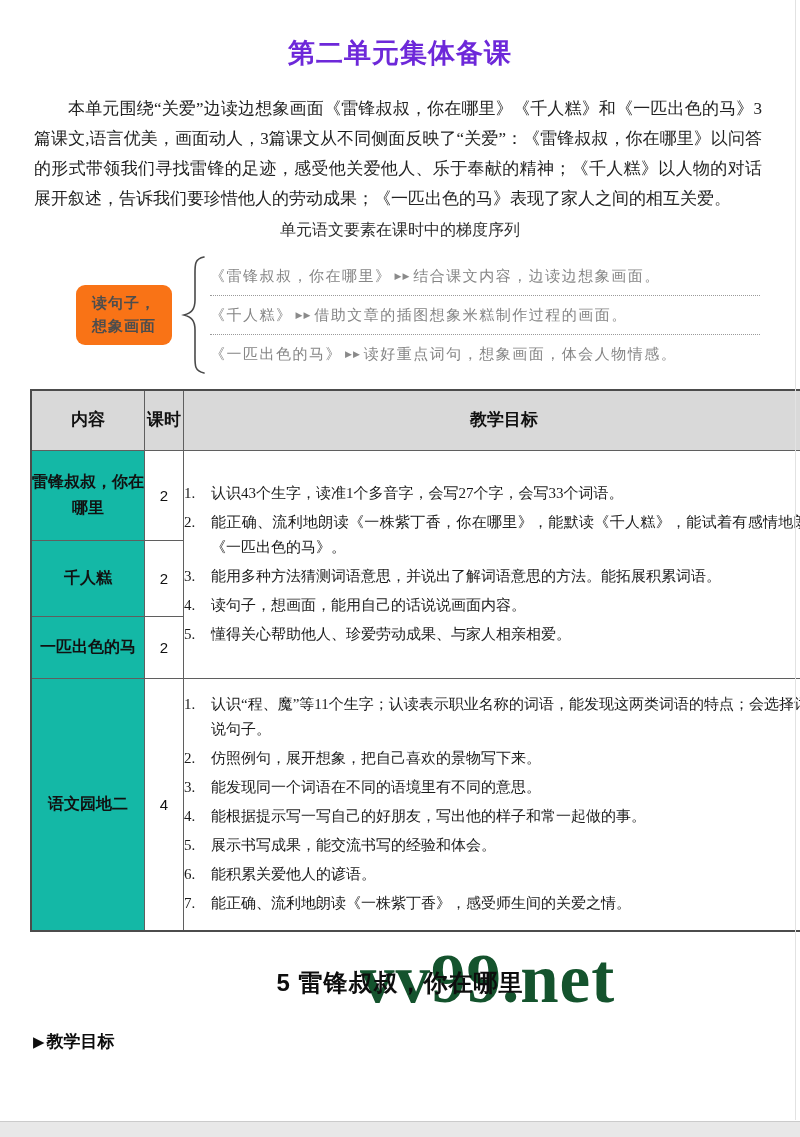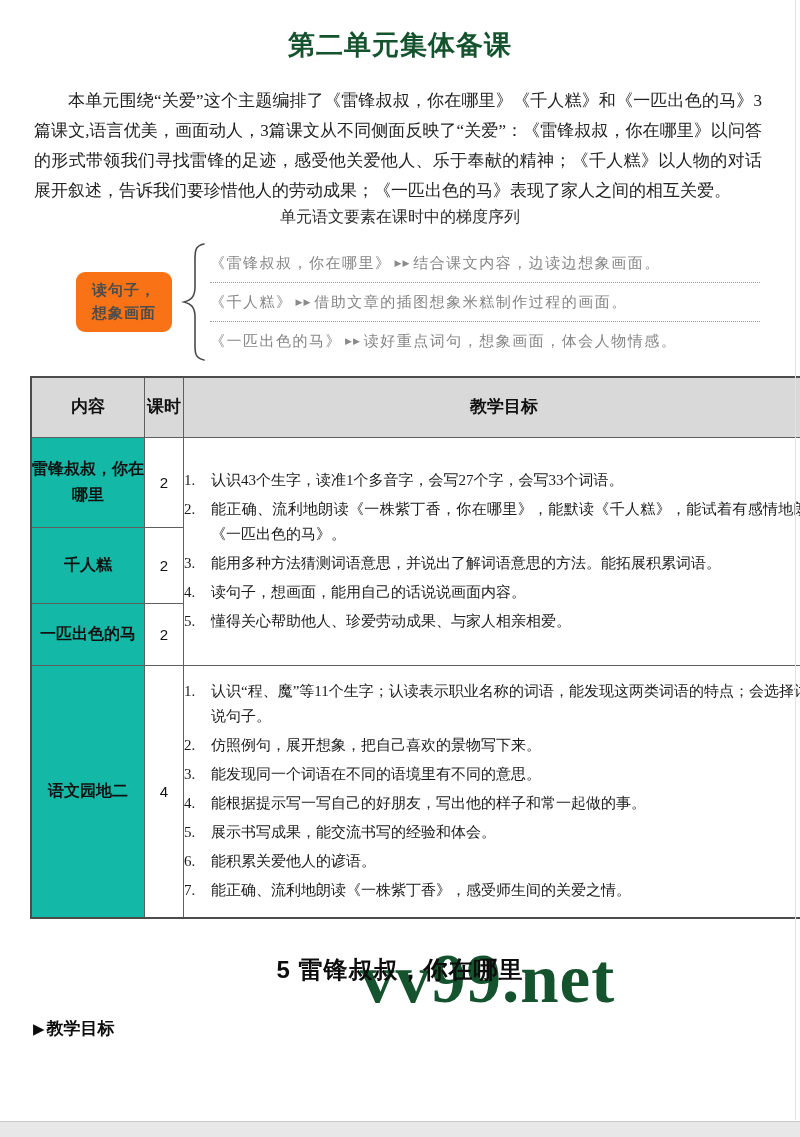--- a/index.html
+++ b/index.html
@@ -8,32 +8,33 @@
     background:#ffffff;
     position:relative;
     overflow:hidden;
     font-family:"Liberation Serif", serif;
     color:#1c1c1c;
   }
   .content{position:relative;z-index:1;}
 
   
   .doc-title{
-    padding-top:25px;margin:4px;
-    text-align:center;
-    font-family:"Liberation Sans", sans-serif;
-    font-weight:bold;font-size:27px;line-height:32px;color:#14532d;
+    padding-top:25px;margin:12px;
+    text-align:center;
+    font-family:"Liberation Sans", sans-serif;
+    font-weight:bold;font-size:27px;line-height:32px;color:#6d28d9;
     letter-spacing:1px;
   }
   .intro{
     margin:25px 38px 0 34px;
     font-size:17px;line-height:30px;
     text-align:justify;text-indent:2em;color:#222;
   }
   .subtitle{
+    margin-top:5px;
     text-align:center;
     font-size:16px;line-height:22px;color:#2e2e2e;
   }
 
   
   .diagram{
     margin:13px 40px 0 76px;
     display:flex;align-items:center;
   }
   .bubble{
@@ -150,21 +151,21 @@
 <body>
 
 <div class="watermark">vv99.net</div>
 <div class="page-edge"></div>
 <div class="page-gap"></div>
 
 <div class="content">
 
   <h1 class="doc-title">第二单元集体备课</h1>
 
-  <p class="intro">本单元围绕“关爱”这个主题编排了《雷锋叔叔，你在哪里》《千人糕》和《一匹出色的马》3篇课文,语言优美，画面动人，3篇课文从不同侧面反映了“关爱”：《雷锋叔叔，你在哪里》以问答的形式带领我们寻找雷锋的足迹，感受他关爱他人、乐于奉献的精神；《千人糕》以人物的对话展开叙述，告诉我们要珍惜他人的劳动成果；《一匹出色的马》表现了家人之间的相互关爱。</p>
+  <p class="intro">本单元围绕“关爱”边读边想象画面《雷锋叔叔，你在哪里》《千人糕》和《一匹出色的马》3篇课文,语言优美，画面动人，3篇课文从不同侧面反映了“关爱”：《雷锋叔叔，你在哪里》以问答的形式带领我们寻找雷锋的足迹，感受他关爱他人、乐于奉献的精神；《千人糕》以人物的对话展开叙述，告诉我们要珍惜他人的劳动成果；《一匹出色的马》表现了家人之间的相互关爱。</p>
 
   <div class="subtitle">单元语文要素在课时中的梯度序列</div>
 
   <div class="diagram">
     <div class="bubble">
       <div>读句子，</div>
       <div>想象画面</div>
     </div>
     <svg class="brace" width="26" height="122" viewBox="0 0 26 122">
       <path d="M 24 3 C 14 5, 15 11, 15 23 L 15 46 C 15 56, 11 59, 4 61 C 11 63, 15 66, 15 76 L 15 99 C 15 111, 14 117, 24 119" fill="none" stroke="#4a4a4a" stroke-width="1.6" stroke-linecap="round"></path>

